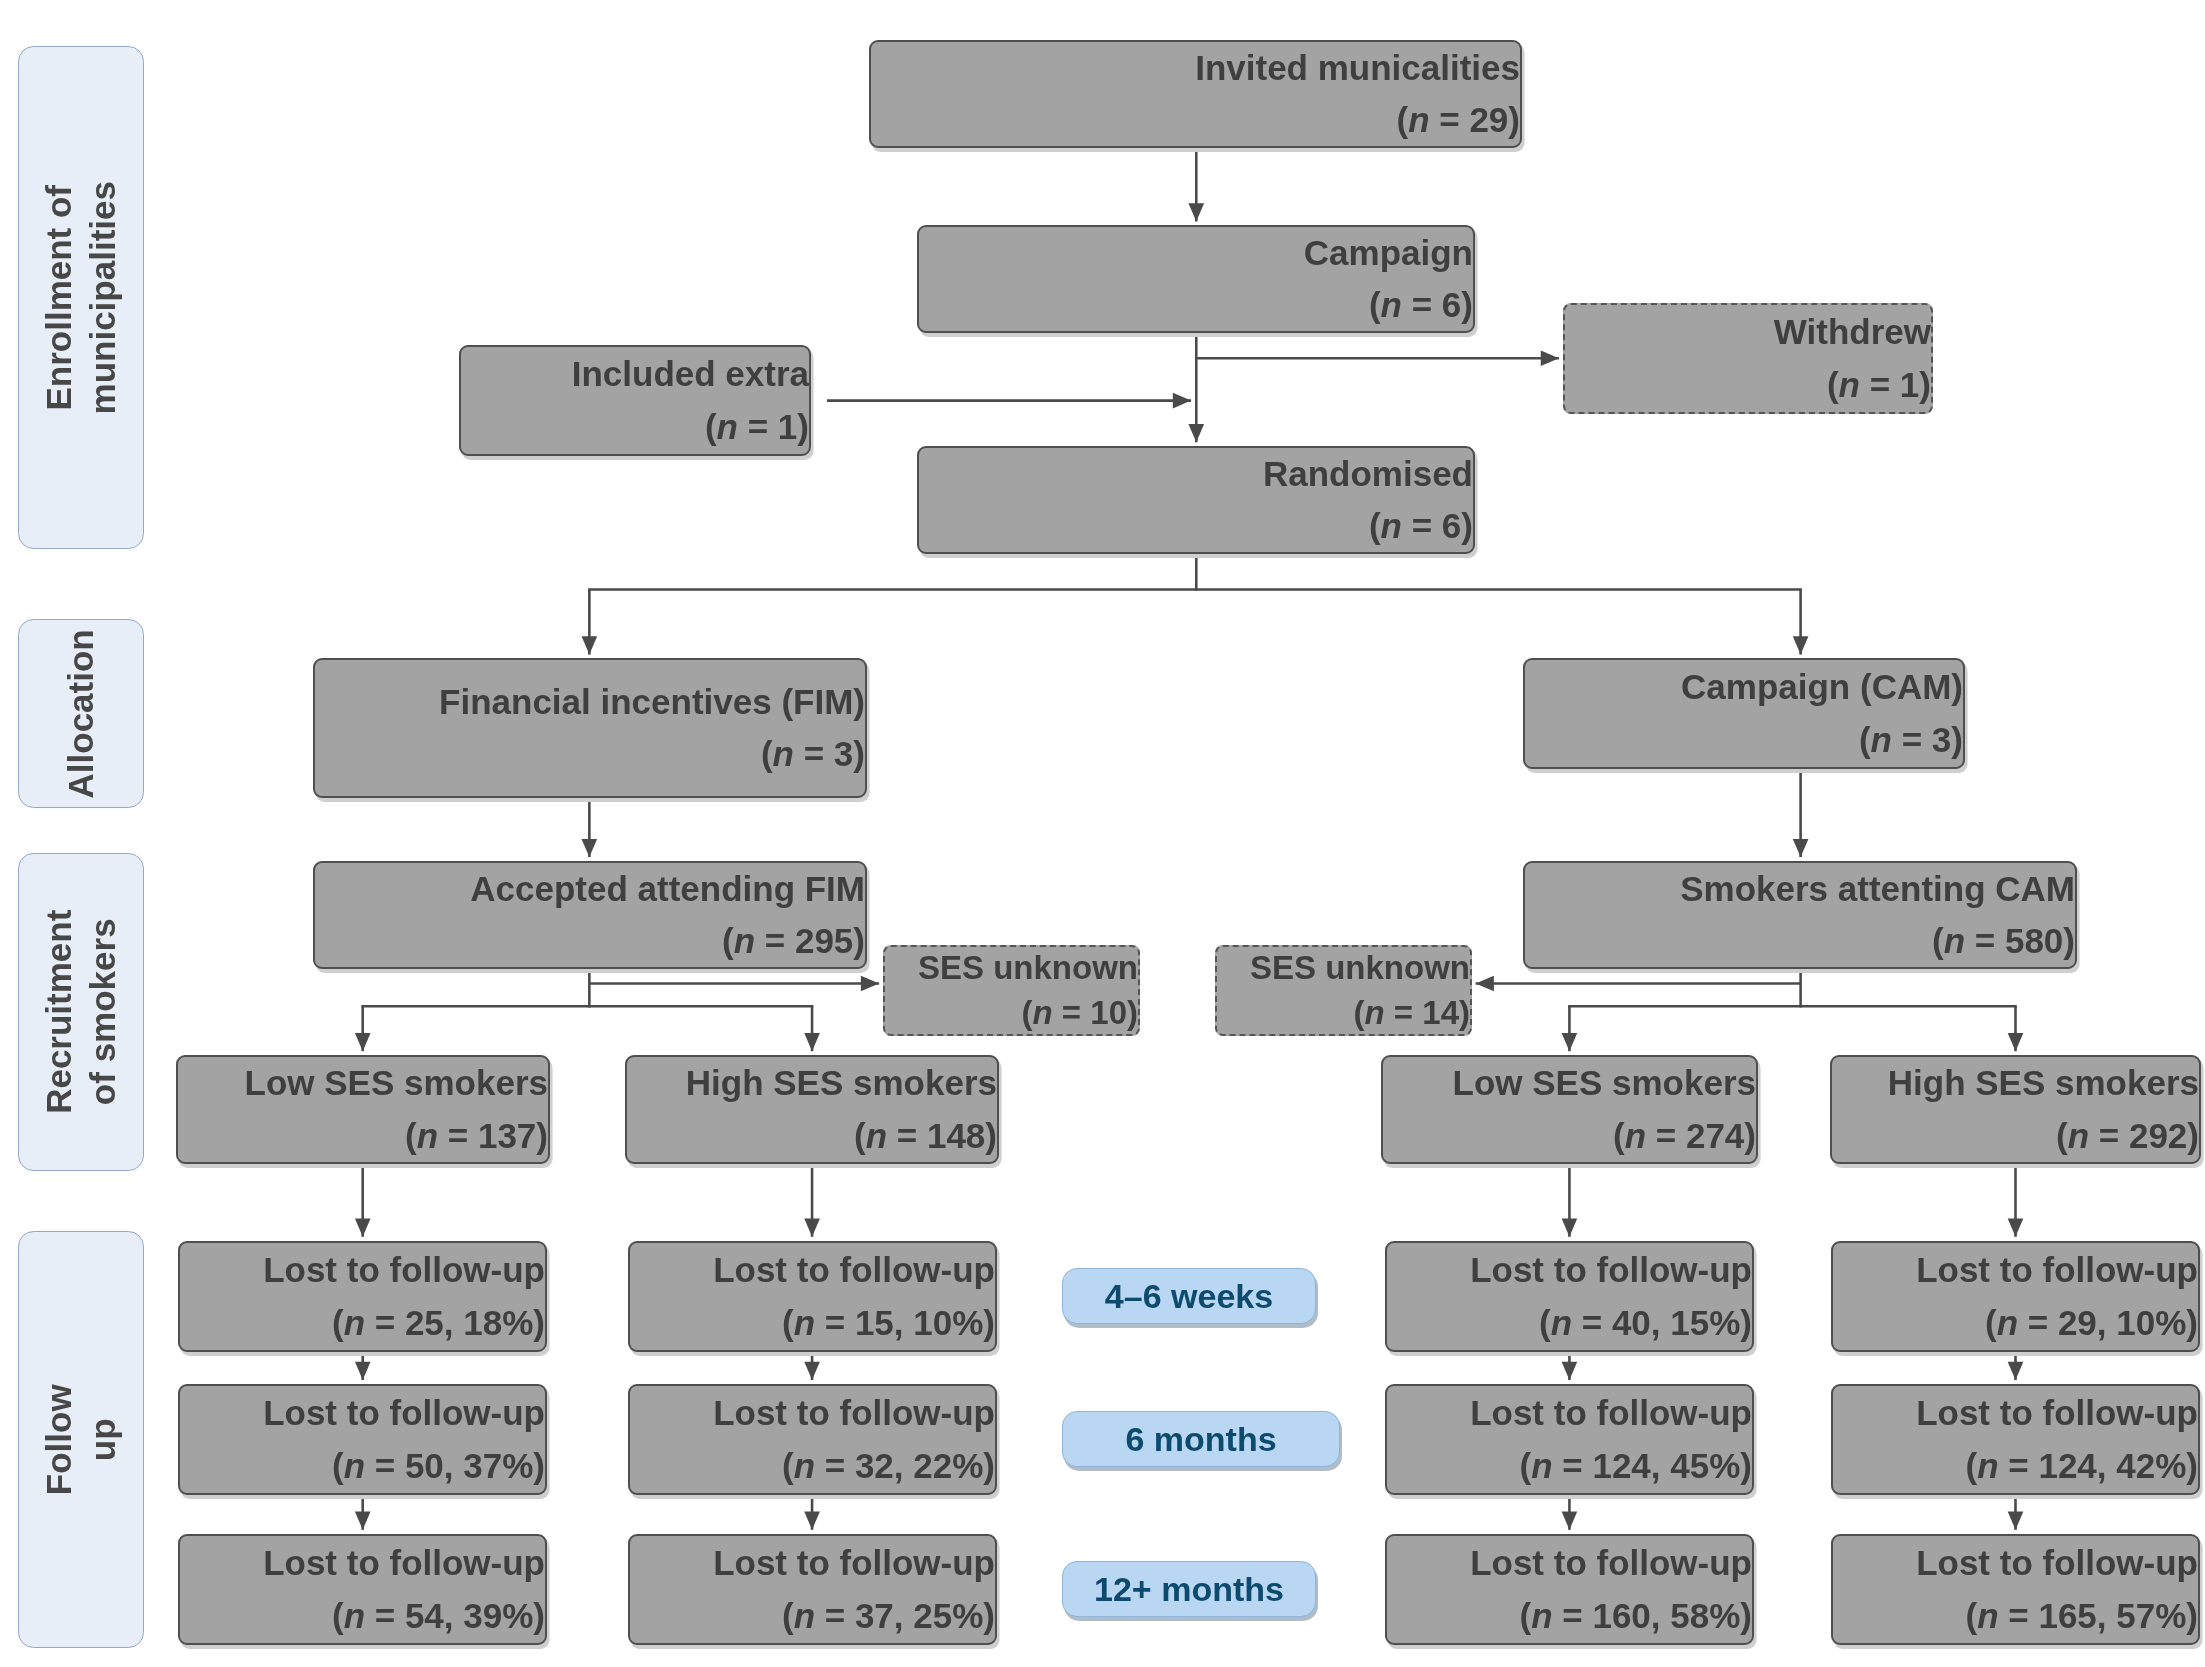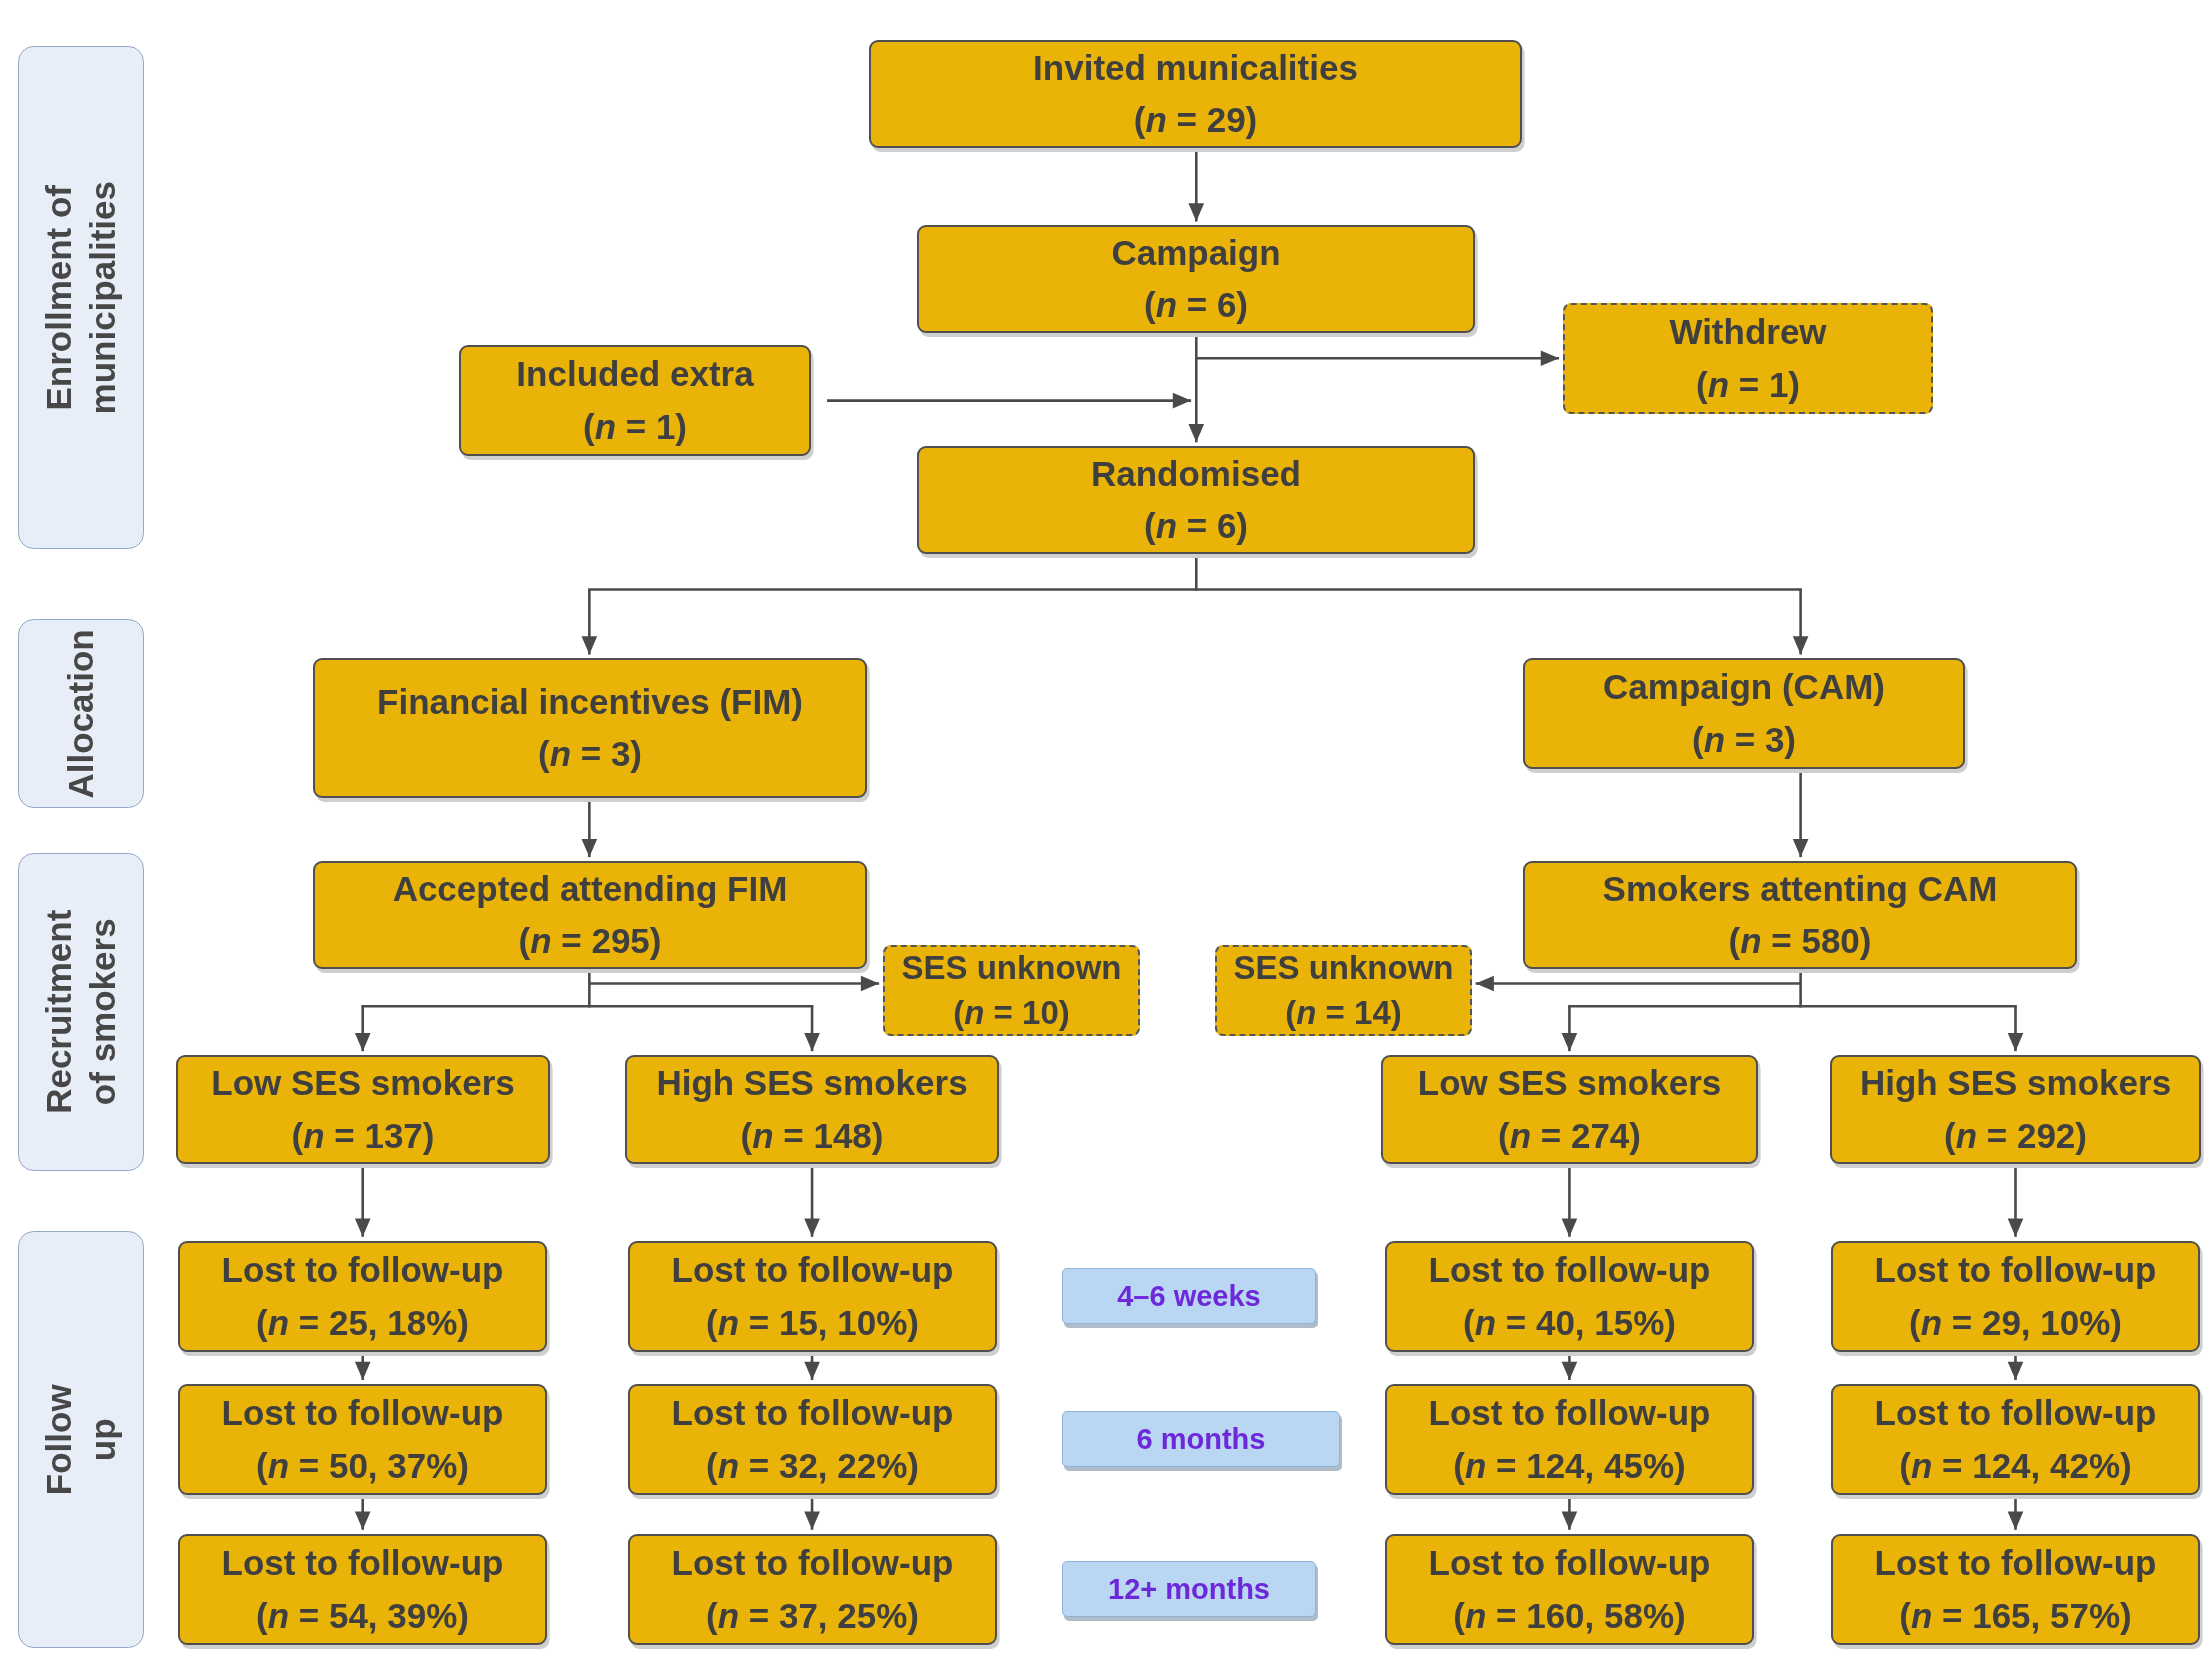--- a/index.html
+++ b/index.html
@@ -7,43 +7,43 @@
     --timepoint_fill:#b9d6f2; --timepoint_border:#8fb3d9;
     --line_color:#4a4a4a; --box_border:#4f4f4f; --text_color:#3f3f3f;
   }
   html,body{margin:0;padding:0;background:#ffffff;}
   body{
     width:2205px;height:1668px;position:relative;overflow:hidden;
     font-family:"Liberation Sans","DejaVu Sans",sans-serif;
     color:var(--text_color);
   }
   .box{
-    position:absolute;background:#eab308;
+    position:absolute;background:#a3a3a3;
     border:2.6px solid var(--box_border);border-radius:9px;
     box-shadow:2.6px 3.9px 0 #cfcfcf;
-    display:flex;flex-direction:column;align-items:center;justify-content:center;
+    display:flex;flex-direction:column;align-items:flex-end;justify-content:center;
     gap:10.4px;text-align:center;font-weight:bold;font-size:35px;line-height:1.2;
     box-sizing:border-box;
   }
   .box.dashed{border:2px dashed #555555;box-shadow:none;border-radius:7.8px;}
   .side-box{
     position:absolute;background:var(--sidebar_fill);
     border:1.3px solid var(--sidebar_border);border-radius:15.6px;
     display:flex;align-items:center;justify-content:center;box-sizing:border-box;
   }
   .side-box .rot{
     transform:rotate(-90deg);white-space:pre-line;width:max-content;
     text-align:center;font-weight:bold;font-size:35px;line-height:1.25;color:#474747;
   }
   .period{
     position:absolute;background:var(--timepoint_fill);
-    border:1.3px solid var(--timepoint_border);border-radius:5px;
+    border:1.3px solid var(--timepoint_border);border-radius:15px;
     box-shadow:2px 3.9px 0 #b0bdc9;
     display:flex;align-items:center;justify-content:center;
-    font-weight:bold;font-size:29px;color:#6d28d9;box-sizing:border-box;
+    font-weight:bold;font-size:34px;color:#0c4a6e;box-sizing:border-box;
   }
   svg.wires{position:absolute;left:0;top:0;pointer-events:none;}
   svg.wires line{stroke:var(--line_color);stroke-width:4;}
   svg.wires .arrowhead{fill:var(--line_color);}
   .l2 i{font-style:italic;}
 </style>
 </head>
 <body>
 
 <svg class="wires" width="2205" height="1668" viewBox="0 0 3386 2561">

